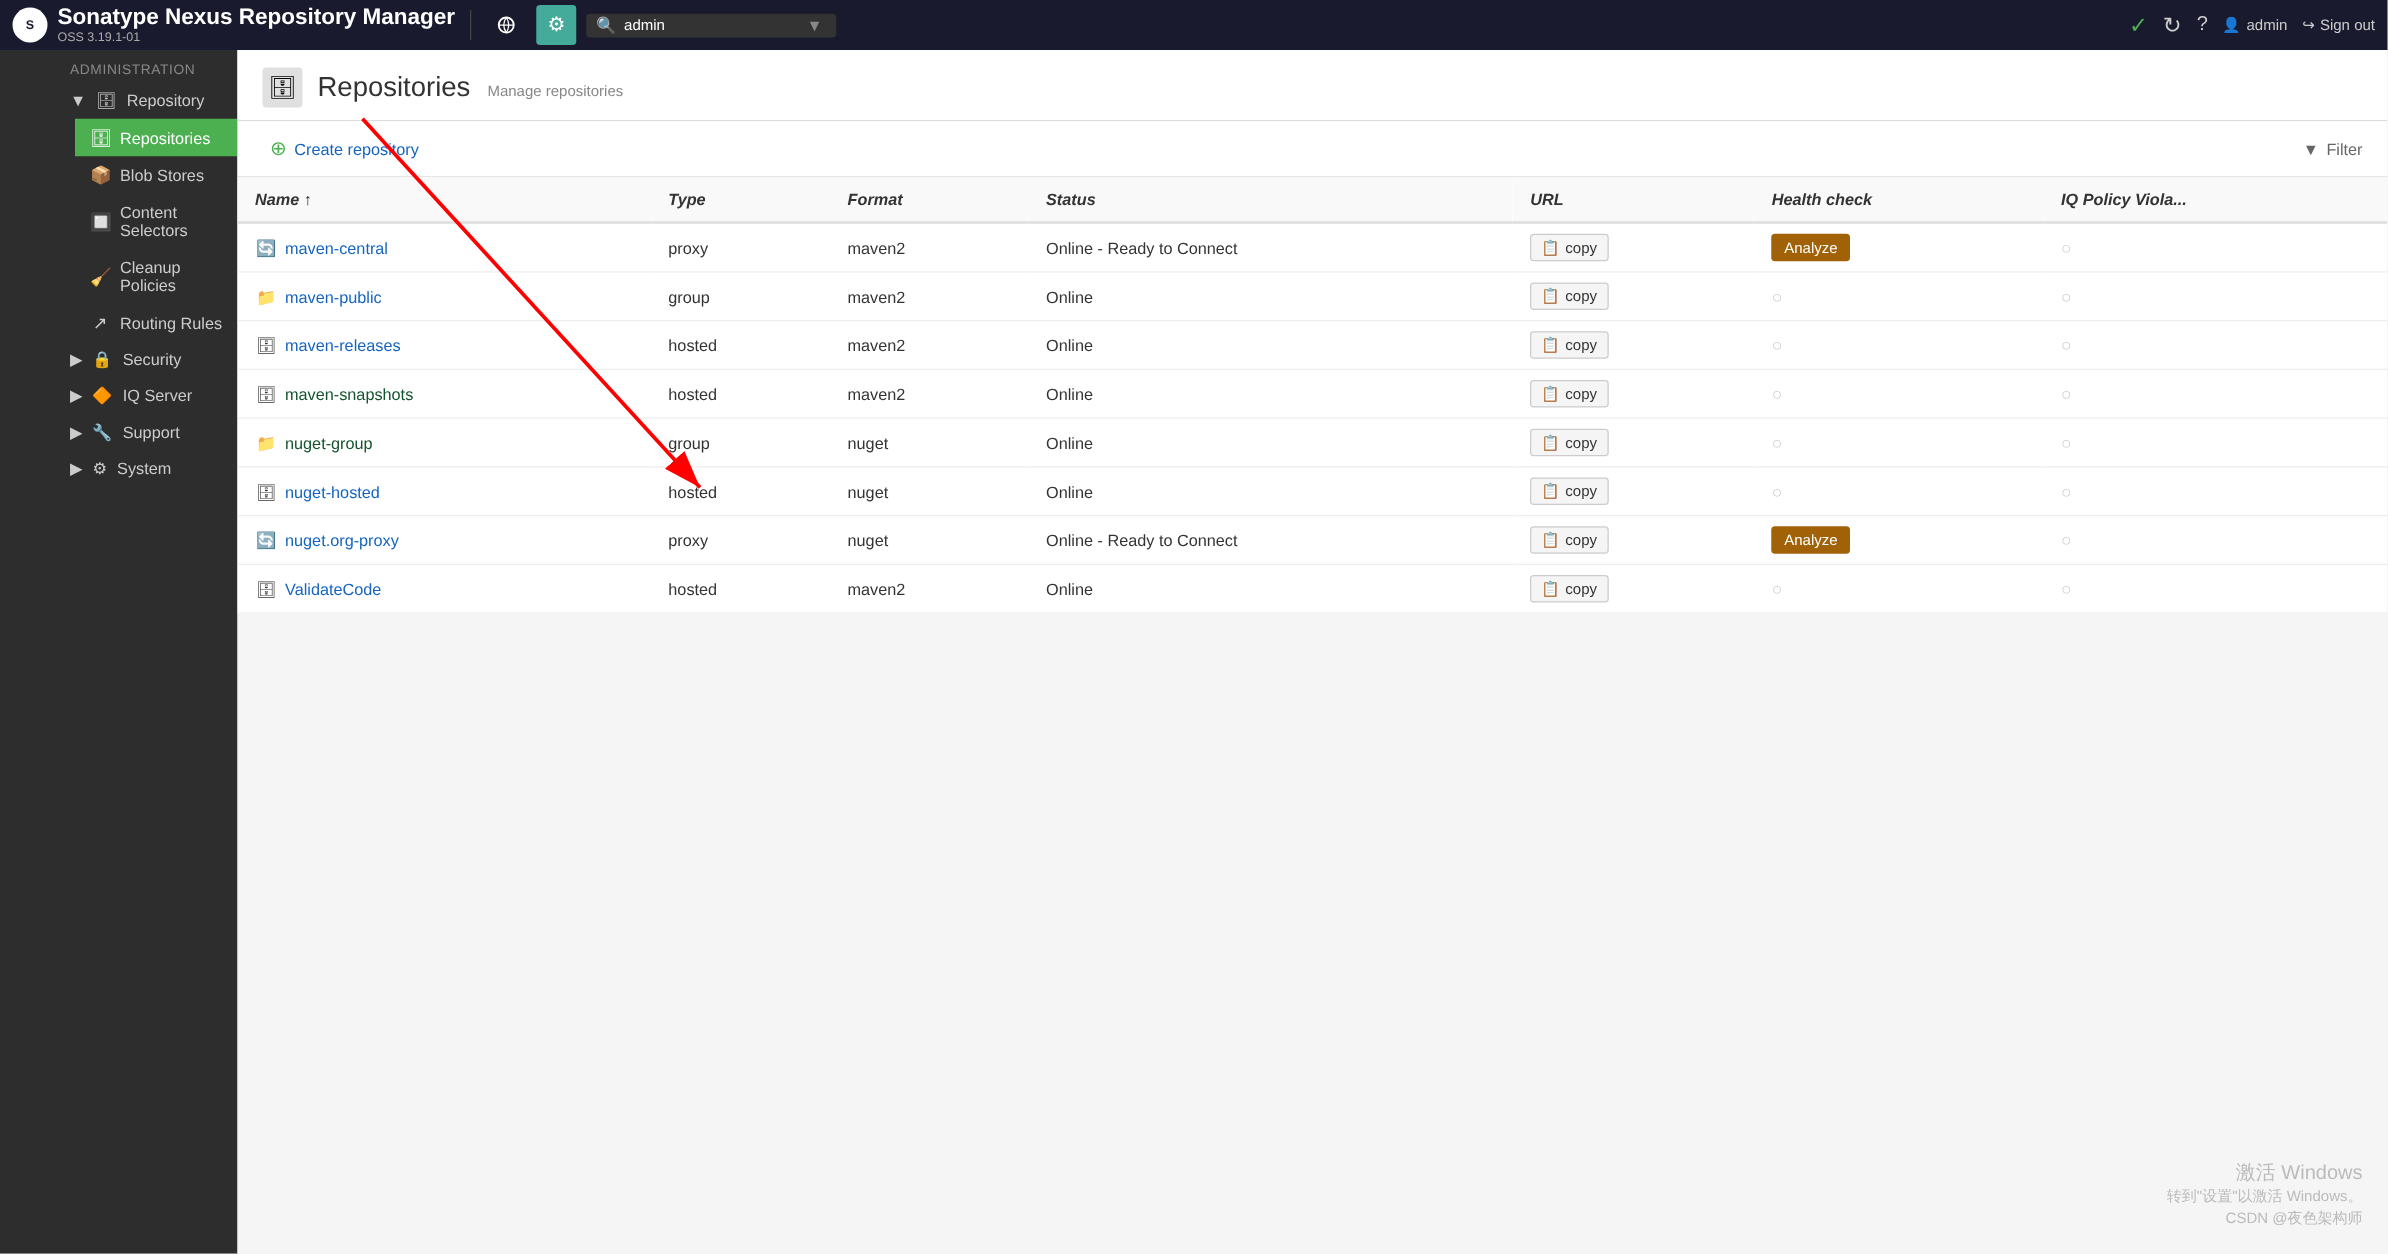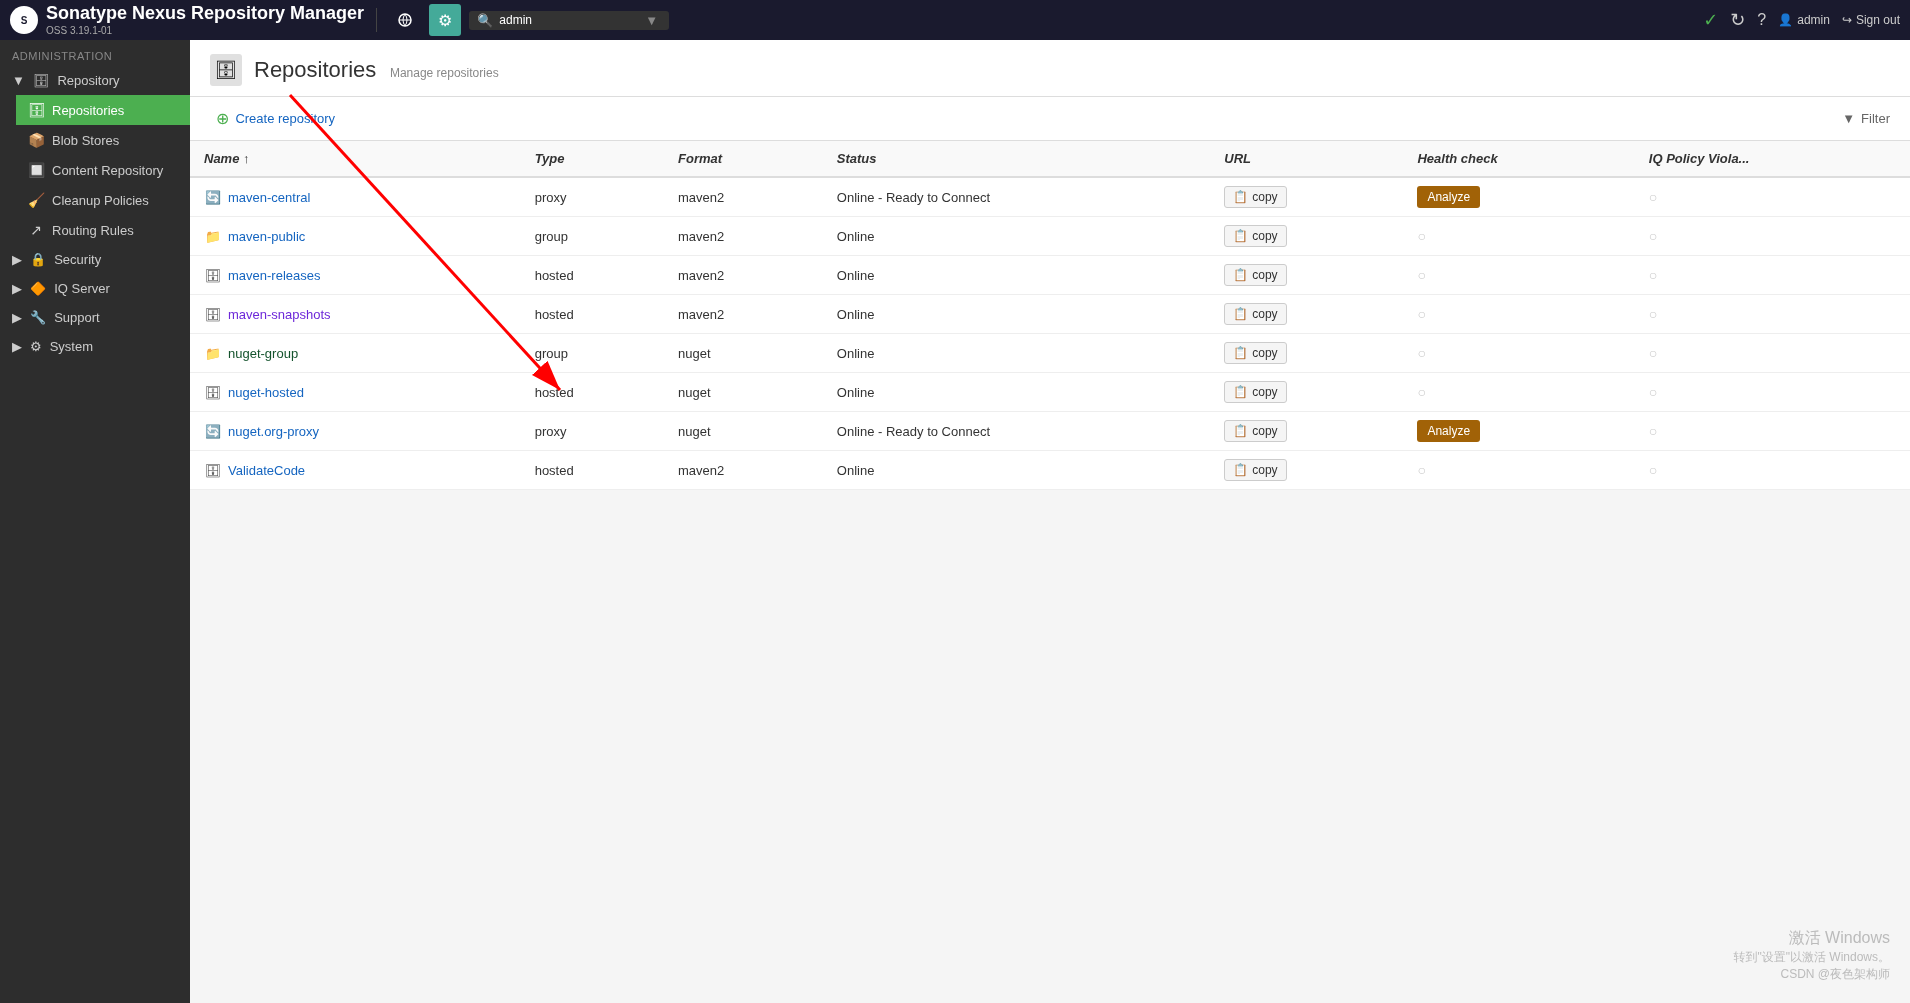--- a/index.html
+++ b/index.html
@@ -86,20 +86,21 @@
       height: calc(100vh - 40px);
     }
 
     
     .sidebar {
       width: 190px;
       background: #2d2d2d;
       color: #ccc;
       flex-shrink: 0;
       overflow-y: auto;
+      padding-left: 44px;
     }
     .sidebar-section-title {
       font-size: 11px;
       color: #888;
       padding: 10px 12px 4px;
       text-transform: uppercase;
       letter-spacing: 0.5px;
     }
     .sidebar-item {
       display: flex; align-items: center;
@@ -311,21 +312,21 @@
       <div class="sidebar-item active">
         <span class="icon">🗄</span>
         <span>Repositories</span>
       </div>
       <div class="sidebar-item">
         <span class="icon">📦</span>
         <span>Blob Stores</span>
       </div>
       <div class="sidebar-item">
         <span class="icon">🔲</span>
-        <span>Content Repository</span>
+        <span>Content Selectors</span>
       </div>
       <div class="sidebar-item">
         <span class="icon">🧹</span>
         <span>Cleanup Policies</span>
       </div>
       <div class="sidebar-item">
         <span class="icon">↗</span>
         <span>Routing Rules</span>
       </div>
     </div>
@@ -444,21 +445,21 @@
         <span>copy</span>
       </button>
     </td>
     <td><span class="circle-icon">○</span></td>
     <td><span class="circle-icon">○</span></td>
   </tr>
             <tr>
     <td>
       <div class="name-cell">
         <span class="repo-icon">🗄</span>
-        <span style="color:#6d28d9;cursor:pointer;">maven-snapshots</span>
+        <span style="color:#14532d;cursor:pointer;">maven-snapshots</span>
       </div>
     </td>
     <td>hosted</td>
     <td>maven2</td>
     <td>Online</td>
     <td>
       <button class="copy-btn">
         <span>📋</span>
         <span>copy</span>
       </button>

